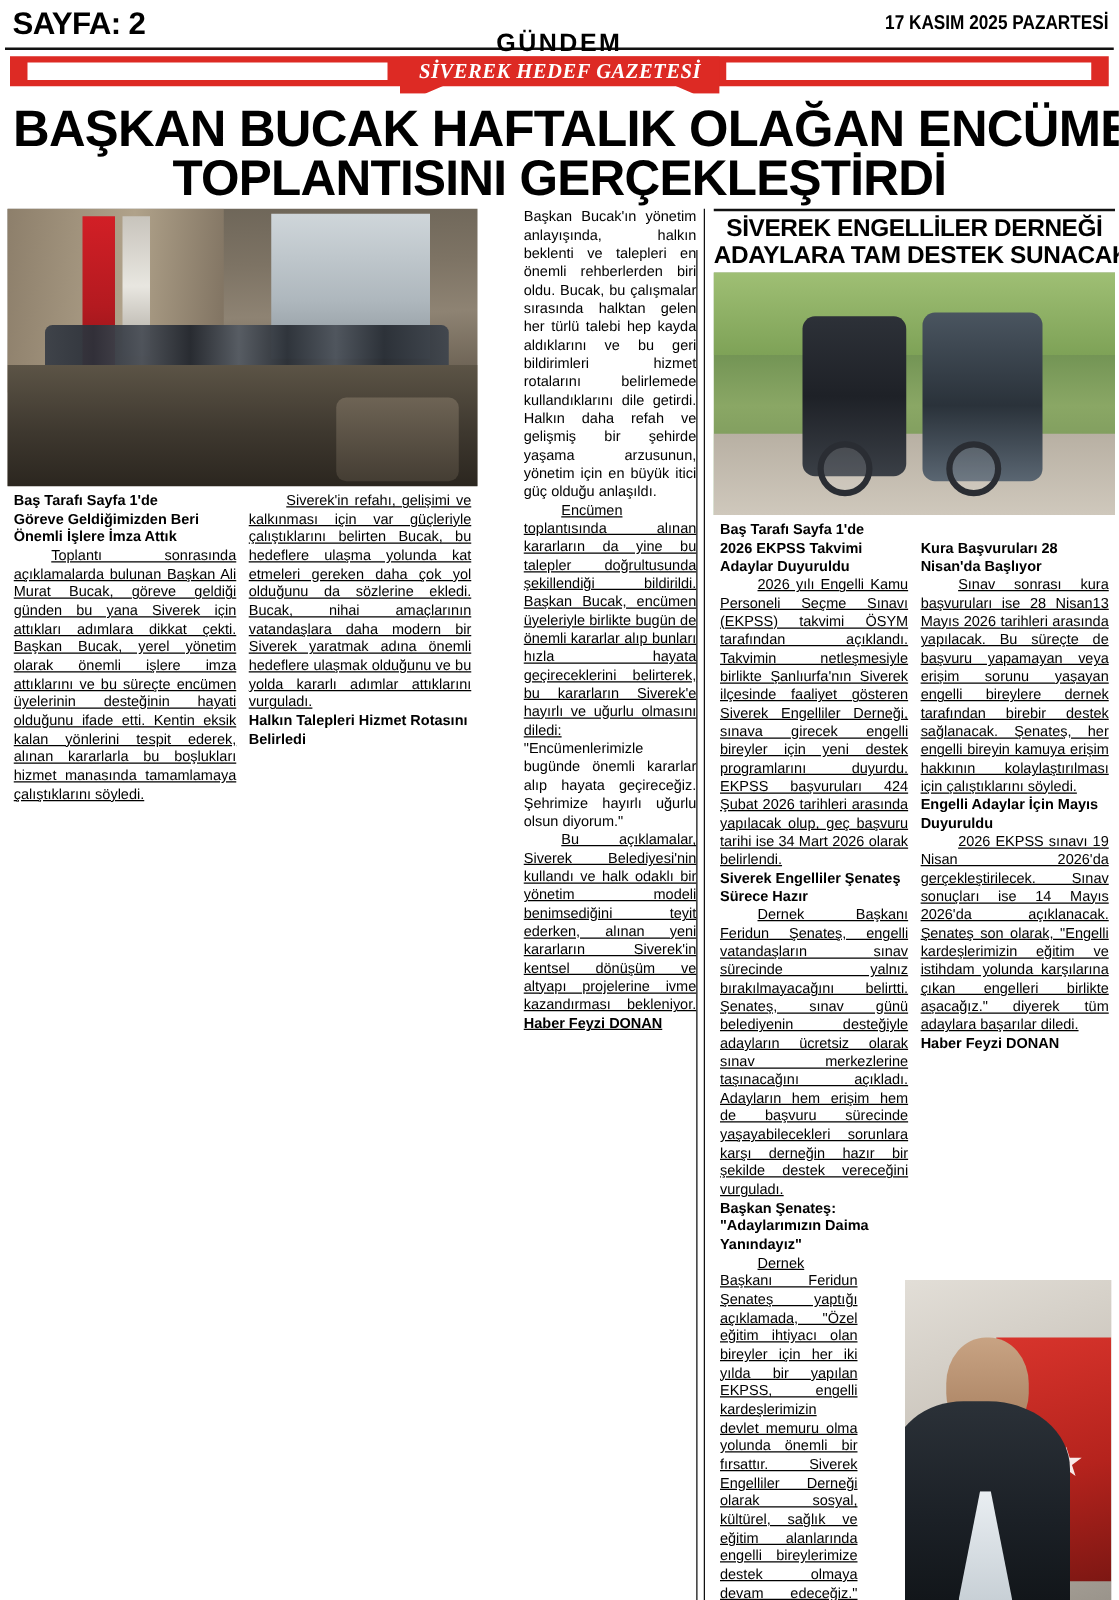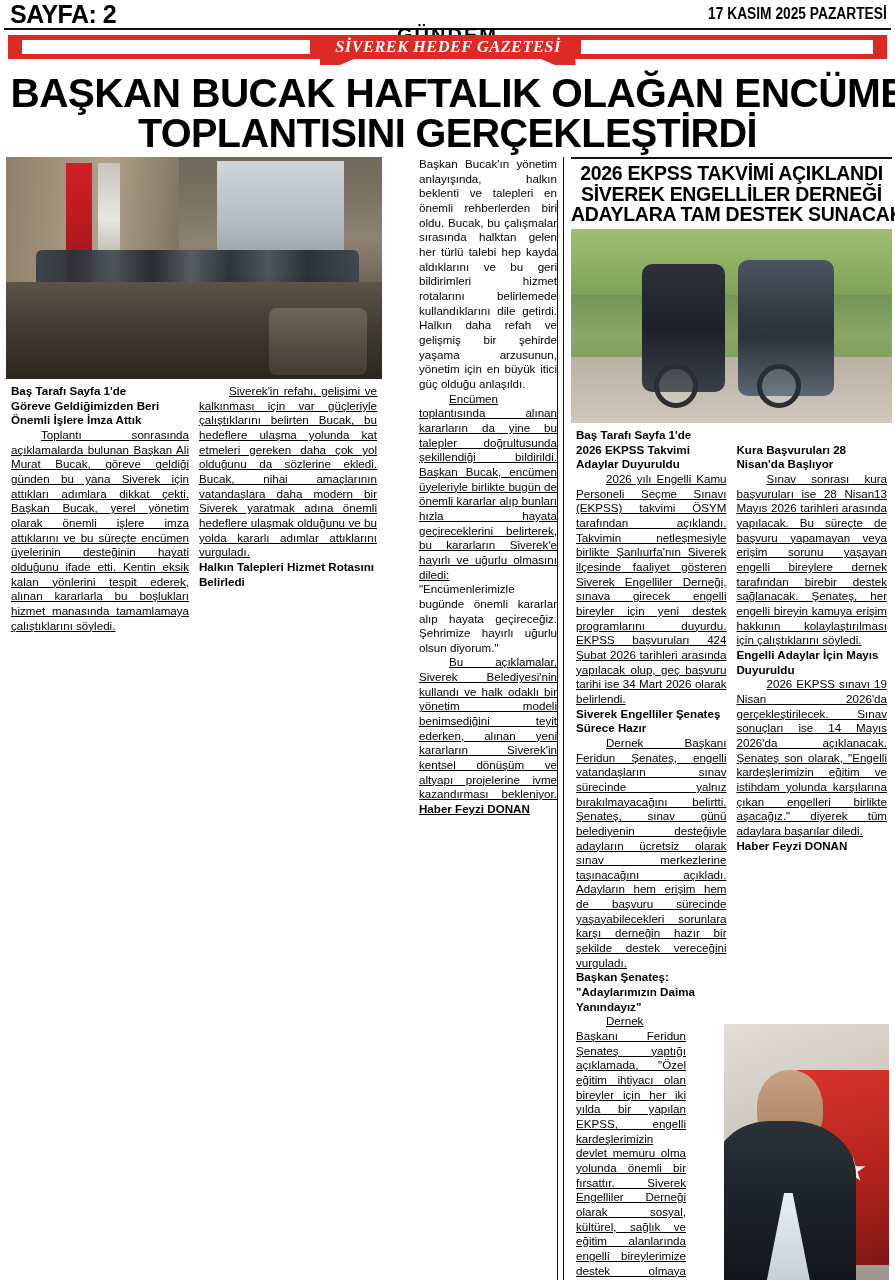--- a/index.html
+++ b/index.html
@@ -10,21 +10,21 @@
   body {
     width: 895px; height: 1280px;
     font-family: "Liberation Sans", sans-serif;
     color: #000;
     overflow: hidden;
     position: relative;
   }
 
   
   .masthead {
-    height: 28px;
+    height: 38px;
     display: flex;
     align-items: center;
     justify-content: space-between;
     padding: 0 8px 0 10px;
   }
   .masthead .page-no {
     font-weight: bold;
     font-size: 25px;
     letter-spacing: -0.5px;
     font-family: "Liberation Sans", sans-serif;
@@ -325,21 +325,20 @@
           <p class="body">"Encümenlerimizle bugünde önemli kararlar alıp hayata geçireceğiz. Şehrimize hayırlı uğurlu olsun diyorum."</p>
           <p class="body indent"><span>Bu açıklamalar, Siverek Belediyesi'nin kullandı ve halk odaklı bir yönetim modeli benimsediğini teyit ederken, alınan yeni kararların Siverek'in kentsel dönüşüm ve altyapı projelerine ivme kazandırması bekleniyor. </span><span class="byline">Haber Feyzi DONAN</span></p>
         </div>
       </div>
     </div>
 
     <div class="vline"></div>
 
     <div class="right-zone">
       <div class="box-rule"></div>
-      <div class="ekpss-hl">2026 EKPSS TAKVİMİ AÇIKLANDI</div>
       <div class="ekpss-hl">SİVEREK ENGELLİLER DERNEĞİ</div>
       <div class="ekpss-hl small">ADAYLARA TAM DESTEK SUNACAK</div>
 
       <div class="photo photo-ekpss" style="margin-top:4px;">
         <div class="sky"></div>
         <div class="pathway"></div>
         <div class="chair-a"></div>
         <div class="chair-b"></div>
         <div class="wheel1"></div>
         <div class="wheel2"></div>

